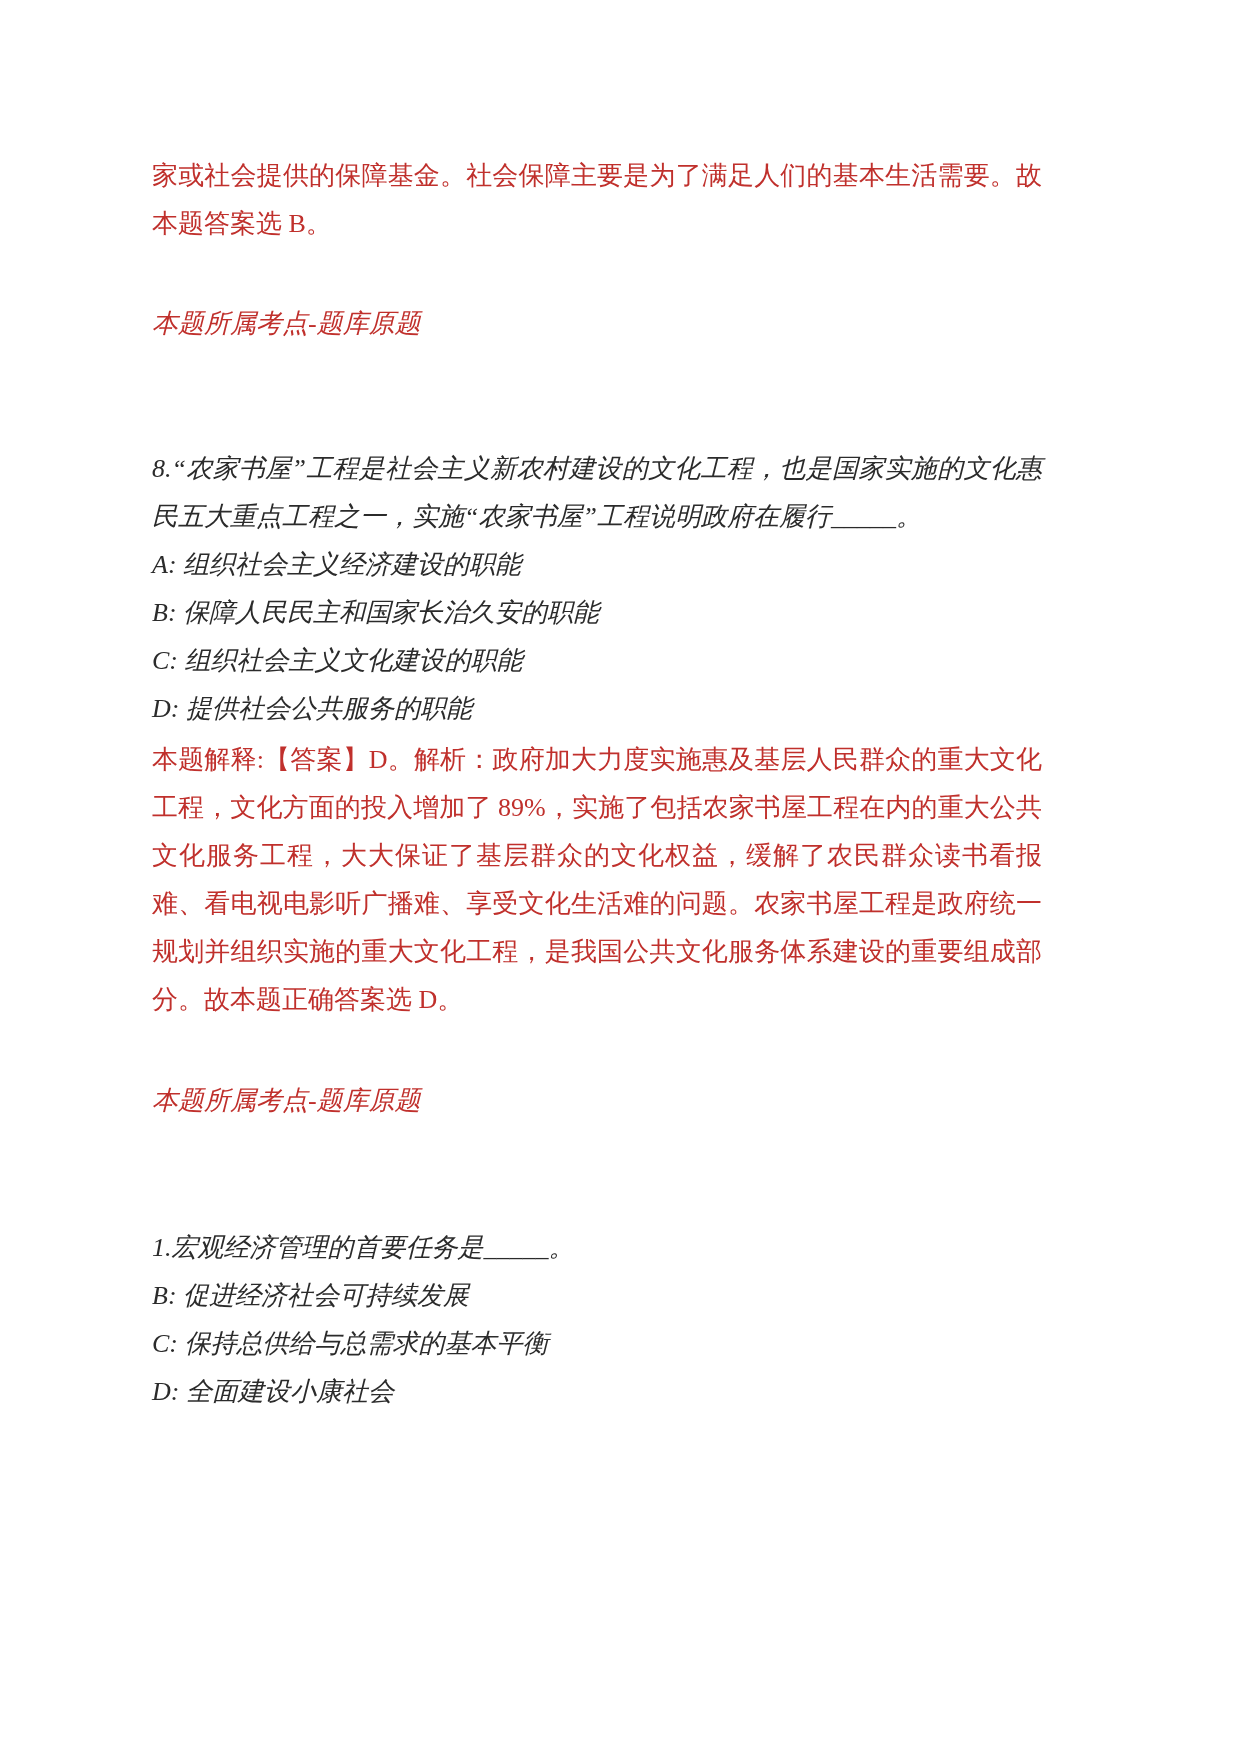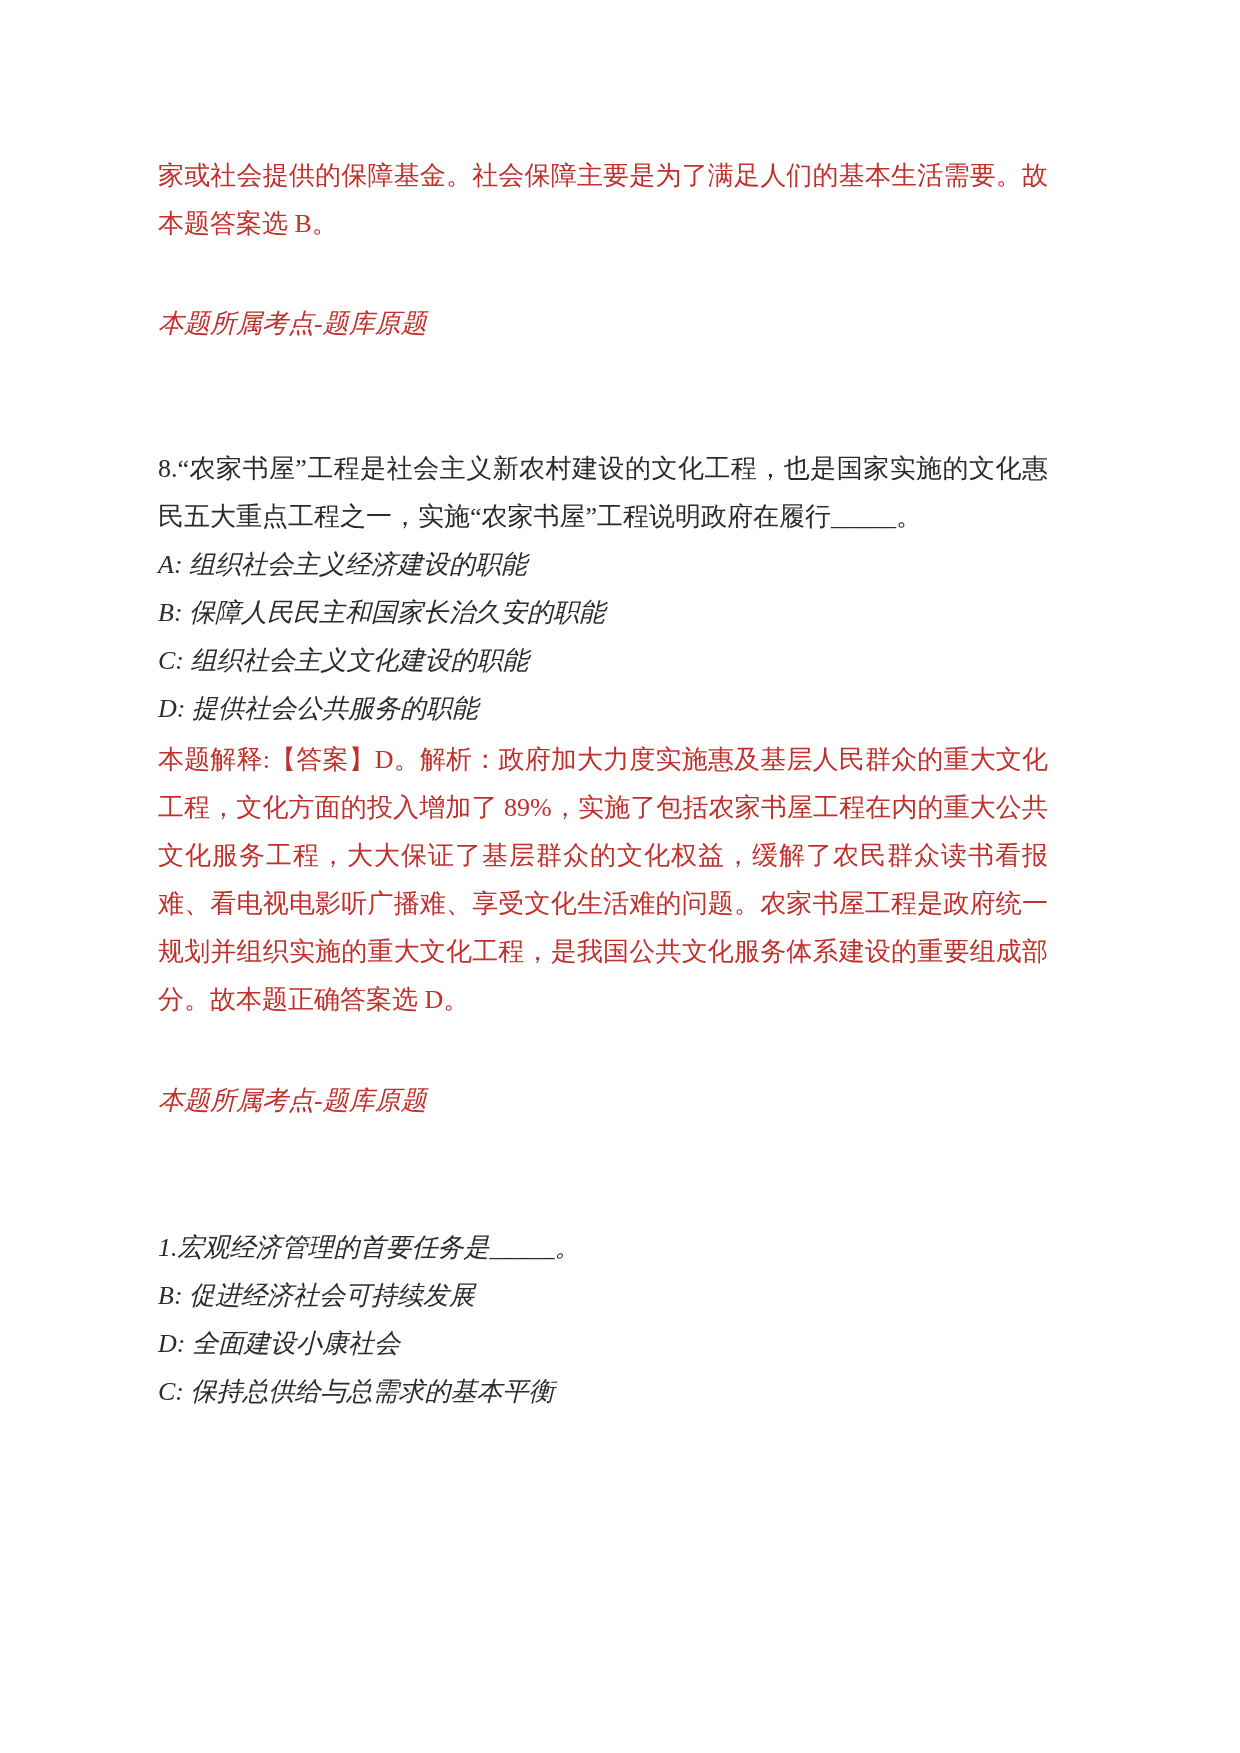--- a/index.html
+++ b/index.html
@@ -14,37 +14,37 @@
     overflow: hidden;
   }
   .page {
     position: relative;
     width: 1240px;
     height: 1753px;
     background: #ffffff;
   }
   .content {
     position: absolute;
-    left: 158px;
+    left: 152px;
     top: 0;
     width: 890px;
   }
   .content p {
     margin: 0;
     font-size: 26px;
     line-height: 48px;
     text-align: justify;
     text-justify: inter-ideograph;
     word-break: break-all;
   }
   .black { color: #2b2b2b; }
   .red   { color: #c0302c; }
   .m-first  { margin-top: 152px !important; }
   .m-link1  { margin-top: 52px  !important; }
-  .m-q8     { margin-top: 97px  !important; }
+  .m-q8     { margin-top: 97px  !important; font-style: italic; }
   .m-refans { margin-top: 54px  !important; }
   .m-expl   { margin-top: 3px   !important; }
   .m-link2  { margin-top: 53px  !important; }
   .m-q9     { margin-top: 99px  !important; }
   .nojust { text-align: left !important; font-style: italic; }
 </style>
 </head>
 <body>
 
 <div class="page">
@@ -67,18 +67,18 @@
 
     <p class="red m-expl">本题解释:【答案】D。解析：政府加大力度实施惠及基层人民群众的重大文化工程，文化方面的投入增加了 89%，实施了包括农家书屋工程在内的重大公共文化服务工程，大大保证了基层群众的文化权益，缓解了农民群众读书看报难、看电视电影听广播难、享受文化生活难的问题。农家书屋工程是政府统一规划并组织实施的重大文化工程，是我国公共文化服务体系建设的重要组成部分。故本题正确答案选 D。</p>
 
     <p class="red m-link2 nojust">本题所属考点-题库原题</p>
 
     <p class="black m-q9 nojust">1.宏观经济管理的首要任务是_____。</p>
 
 
     <p class="black nojust">B: 促进经济社会可持续发展</p>
 
+    <p class="black nojust">C: 保持总供给与总需求的基本平衡</p>
+
     <p class="black nojust">D: 全面建设小康社会</p>
-
-    <p class="black nojust">C: 保持总供给与总需求的基本平衡</p>
 
   </div>
 </div>
 
 </body></html>

